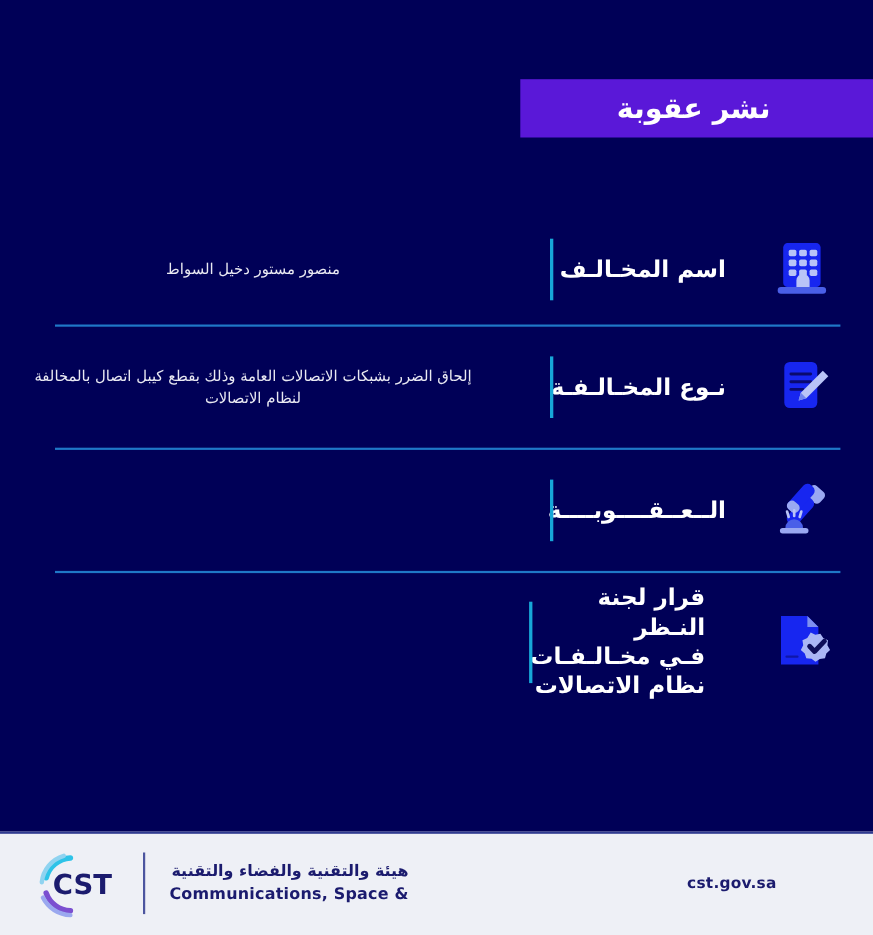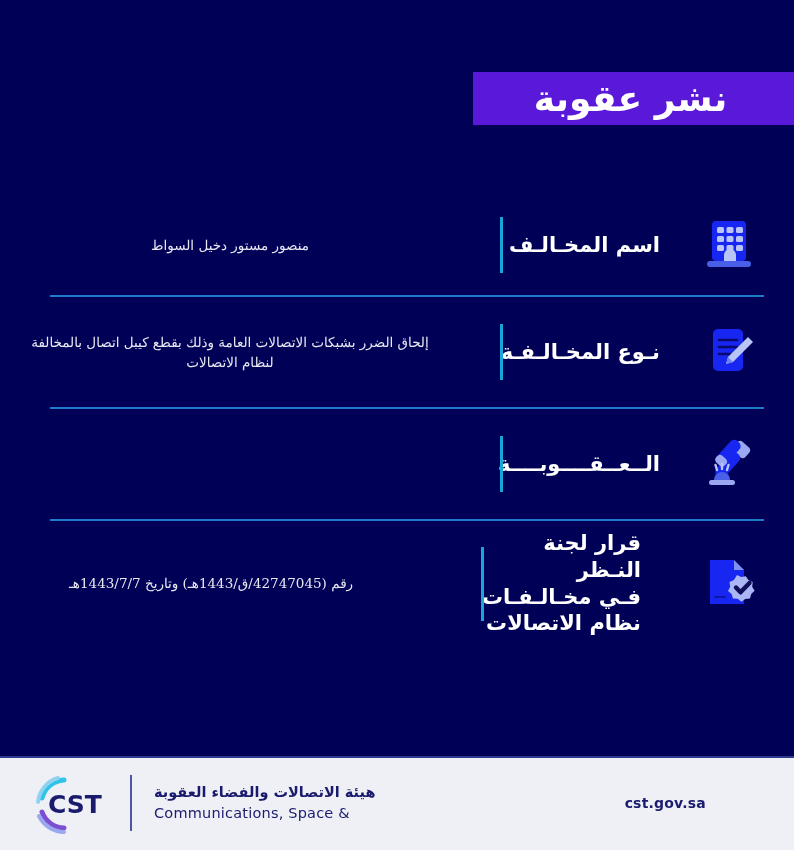--- a/index.html
+++ b/index.html
@@ -29,21 +29,21 @@
     height: 53px;
     background: #5a18d8;
     display: flex;
     align-items: center;
     justify-content: center;
     box-sizing: border-box;
     padding-right: 6px;
   }
   .banner-title {
     color: #ffffff;
-    font-size: 36px;
+    font-size: 26px;
     font-weight: 700;
     letter-spacing: 0.5px;
     direction: rtl;
     line-height: 1;
   }
   
   .rows {
     position: absolute;
     top: 195px;
     left: 0;
@@ -160,21 +160,21 @@
   .ft-ar {
     color: #1b1b6e;
     font-size: 14.5px;
     font-weight: 700;
     direction: rtl;
     line-height: 1.45;
   }
   .ft-en {
     color: #1b1b6e;
     font-size: 14.5px;
-    font-weight: 400;
+    font-weight: 700;
     line-height: 1.42;
     letter-spacing: .2px;
   }
   .footer-spacer { flex: 1; }
   .footer-url {
     color: #1b1b6e;
     font-size: 14px;
     font-weight: 700;
     letter-spacing: .2px;
     padding-right: 60px;
@@ -290,23 +290,20 @@
           <path d="M36 20 l4.2 2 4.6-.8 2.6 3.9 4.3 1.9 -.5 4.7 2.4 4.1 -3.4 3.2 -1.2 4.5 -4.7 .5 -3.9 2.7 -3.7-2.9 -4.7-.3 -1.4-4.5 -3.6-3.1 2.2-4.2 -.7-4.7 4.4-2.1z" fill="#aab6f5"></path>
           <path d="M35 32.5 l4.5 4.8 9-9.4" fill="none" stroke="#0e0e5a" stroke-width="4.4" stroke-linecap="round" stroke-linejoin="round"></path>
         </svg>
       </div>
       <div class="row-label">
         <span class="bar" style="height:74px"></span>
         <span class="txt" style="white-space:pre-line">قرار لجنة النـظر
 فـي مخـالـفـات
 نظام الاتصالات</span>
       </div>
-      <div class="row-value">
-        <span class="vtxt">رقم (42747045/ق/1443هـ) وتاريخ 1443/7/7هـ</span>
-      </div>
     </div>
 
   </div>
 
   <div class="footer">
     <div class="footer-topline"></div>
 
     <div class="footer-logo">
       <svg width="78" height="62" viewBox="0 0 78 62" aria-hidden="true">
         <g fill="none" stroke-linecap="round">
@@ -315,21 +312,21 @@
           <path d="M8 40 A24 24 0 0 0 30 56" stroke="#7b4fd0" stroke-width="5"></path>
           <path d="M5 44 A29 29 0 0 0 30 60" stroke="#9aa8ef" stroke-width="4"></path>
         </g>
         <text x="14" y="41" font-family="'DejaVu Sans','Liberation Sans',sans-serif" font-size="25" font-weight="700" fill="#1b1b6e">CST</text>
       </svg>
     </div>
 
     <div class="footer-sep"></div>
 
     <div class="footer-text">
-      <div class="ft-ar">هيئة الاتصالات والفضاء العقوبة</div>
+      <div class="ft-ar">هيئة والتقنية والفضاء والتقنية</div>
       <div class="ft-en">Communications, Space &amp;</div>
     </div>
 
     <div class="footer-spacer"></div>
 
     <div class="footer-url">cst.gov.sa</div>
   </div>
 
 </div>
 

